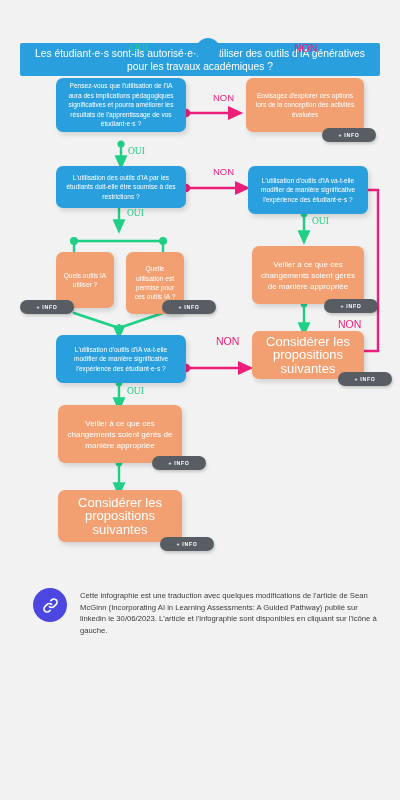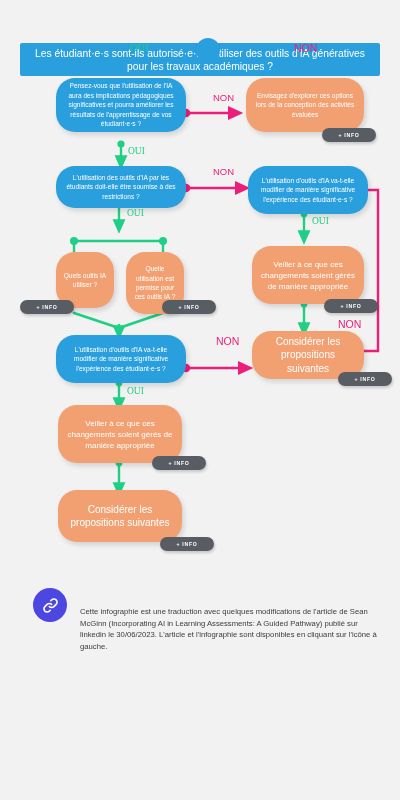--- a/index.html
+++ b/index.html
@@ -46,38 +46,38 @@
     font-size: 10.3px;
     line-height: 13px;
     padding: 0 10px;
     box-sizing: border-box;
     z-index: 3;
     margin-top: 35px;
   }
   
   .node {
     position: absolute;
-    border-radius: 19px;
+    border-radius: 7px;
     box-sizing: border-box;
     display: flex;
     align-items: center;
     justify-content: center;
     text-align: center;
     color: #ffffff;
     z-index: 3;
     box-shadow: 2px 3px 5px rgba(0,0,0,0.13);
     padding: 5px 7px;
   }
   .node.blue { background: #2a9fdd; }
   .node.orange { background: #f2a071; }
   .node .txt { display: block; width: 100%; }
 
   .fs-small  { font-size: 6.6px;  line-height: 9.4px; }
   .fs-mid    { font-size: 8px;    line-height: 11px;  }
-  .fs-big    { font-size: 10px; line-height: 13.5px; }
+  .fs-big    { font-size: 13px; line-height: 13.5px; }
 
   
   .info-pill {
     position: absolute;
     height: 14px;
     width: 54px;
     background: #575d63;
     border-radius: 8px;
     color: #ffffff;
     font-size: 5.2px;
@@ -108,21 +108,21 @@
     border-radius: 50%;
     background: #4b47e0;
     display: flex;
     align-items: center;
     justify-content: center;
     z-index: 4;
   }
   .footer-text {
     position: absolute;
     left: 80px;
-    top: 606px;
+    top: 590px;
     width: 302px;
     color: #3b3b3b;
     font-size: 7.7px;
     line-height: 11.5px;
     z-index: 4;
   }
 </style>
 </head>
 <body>
 

